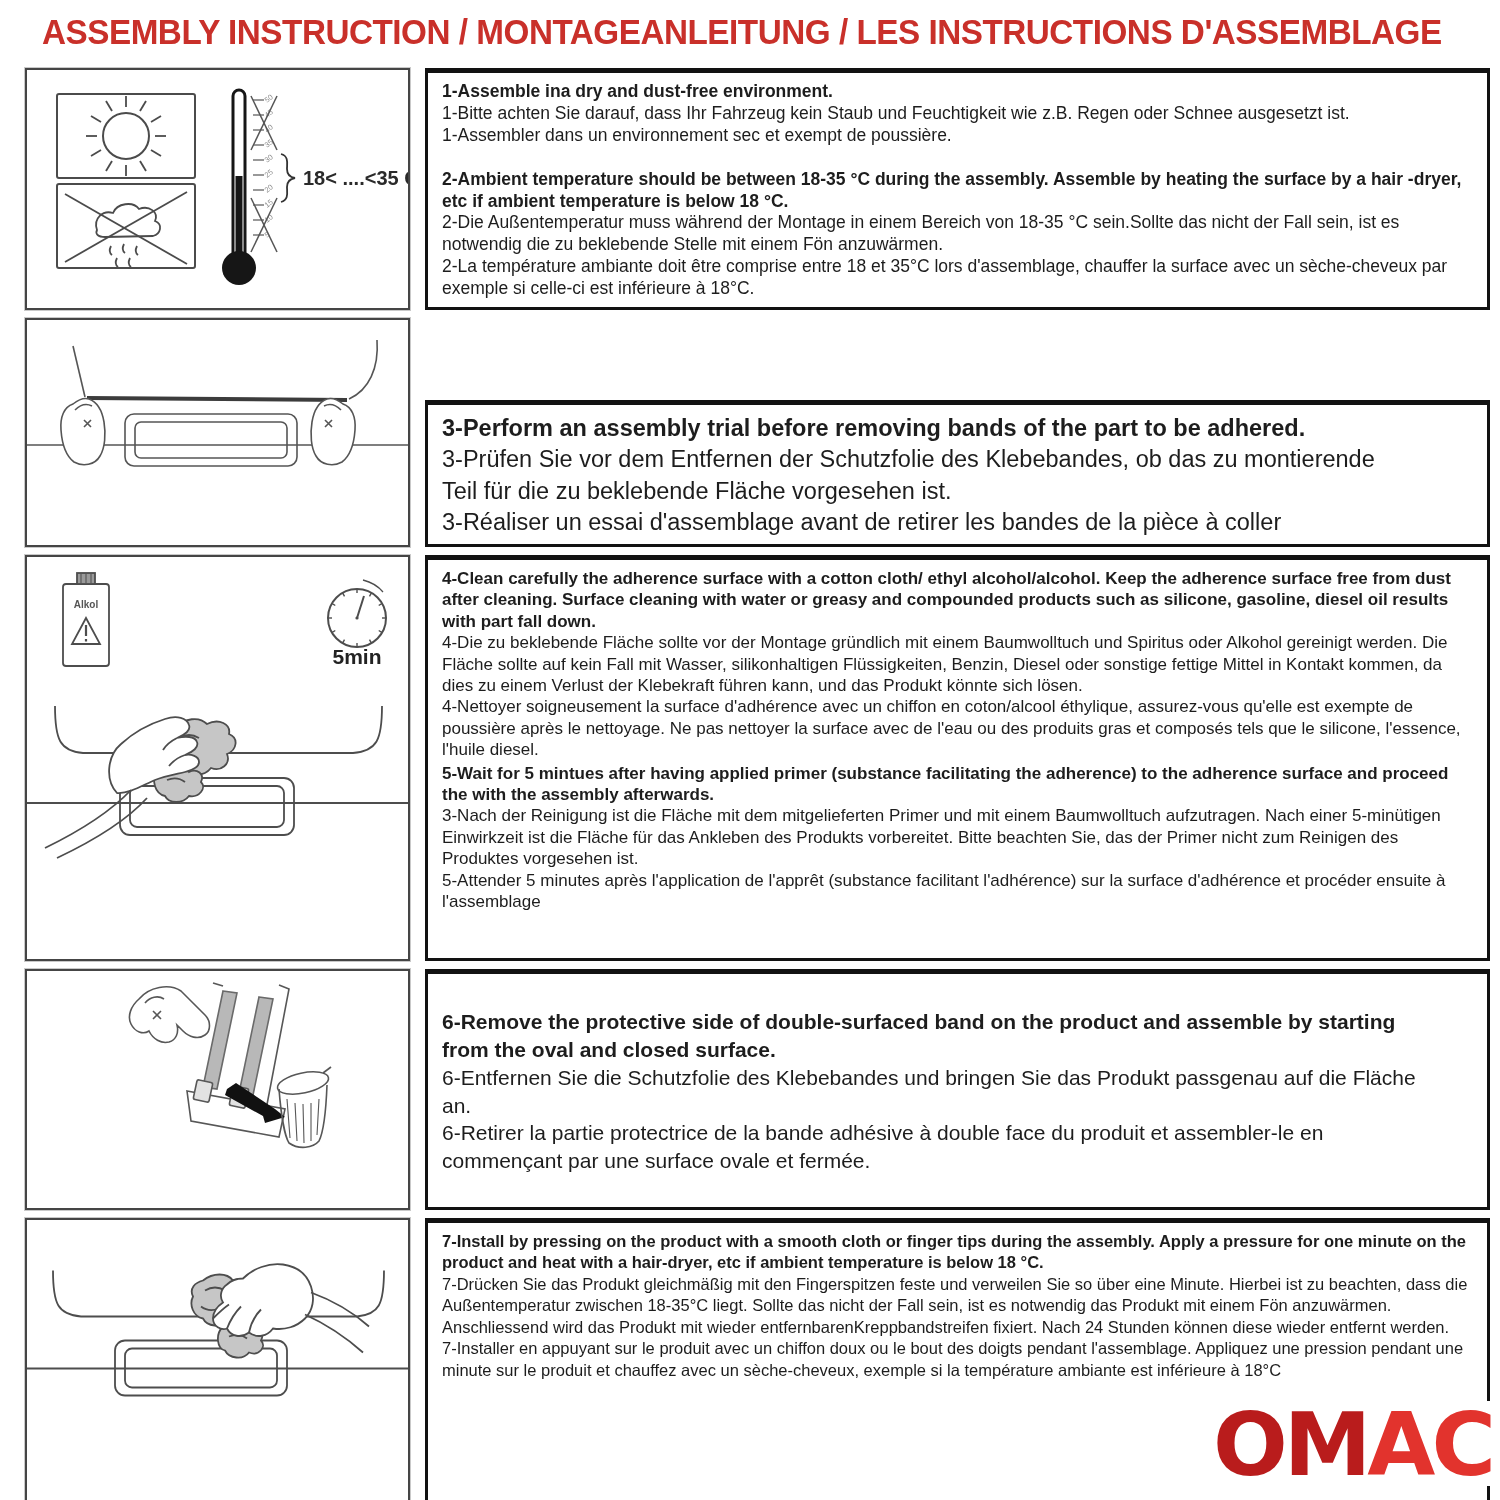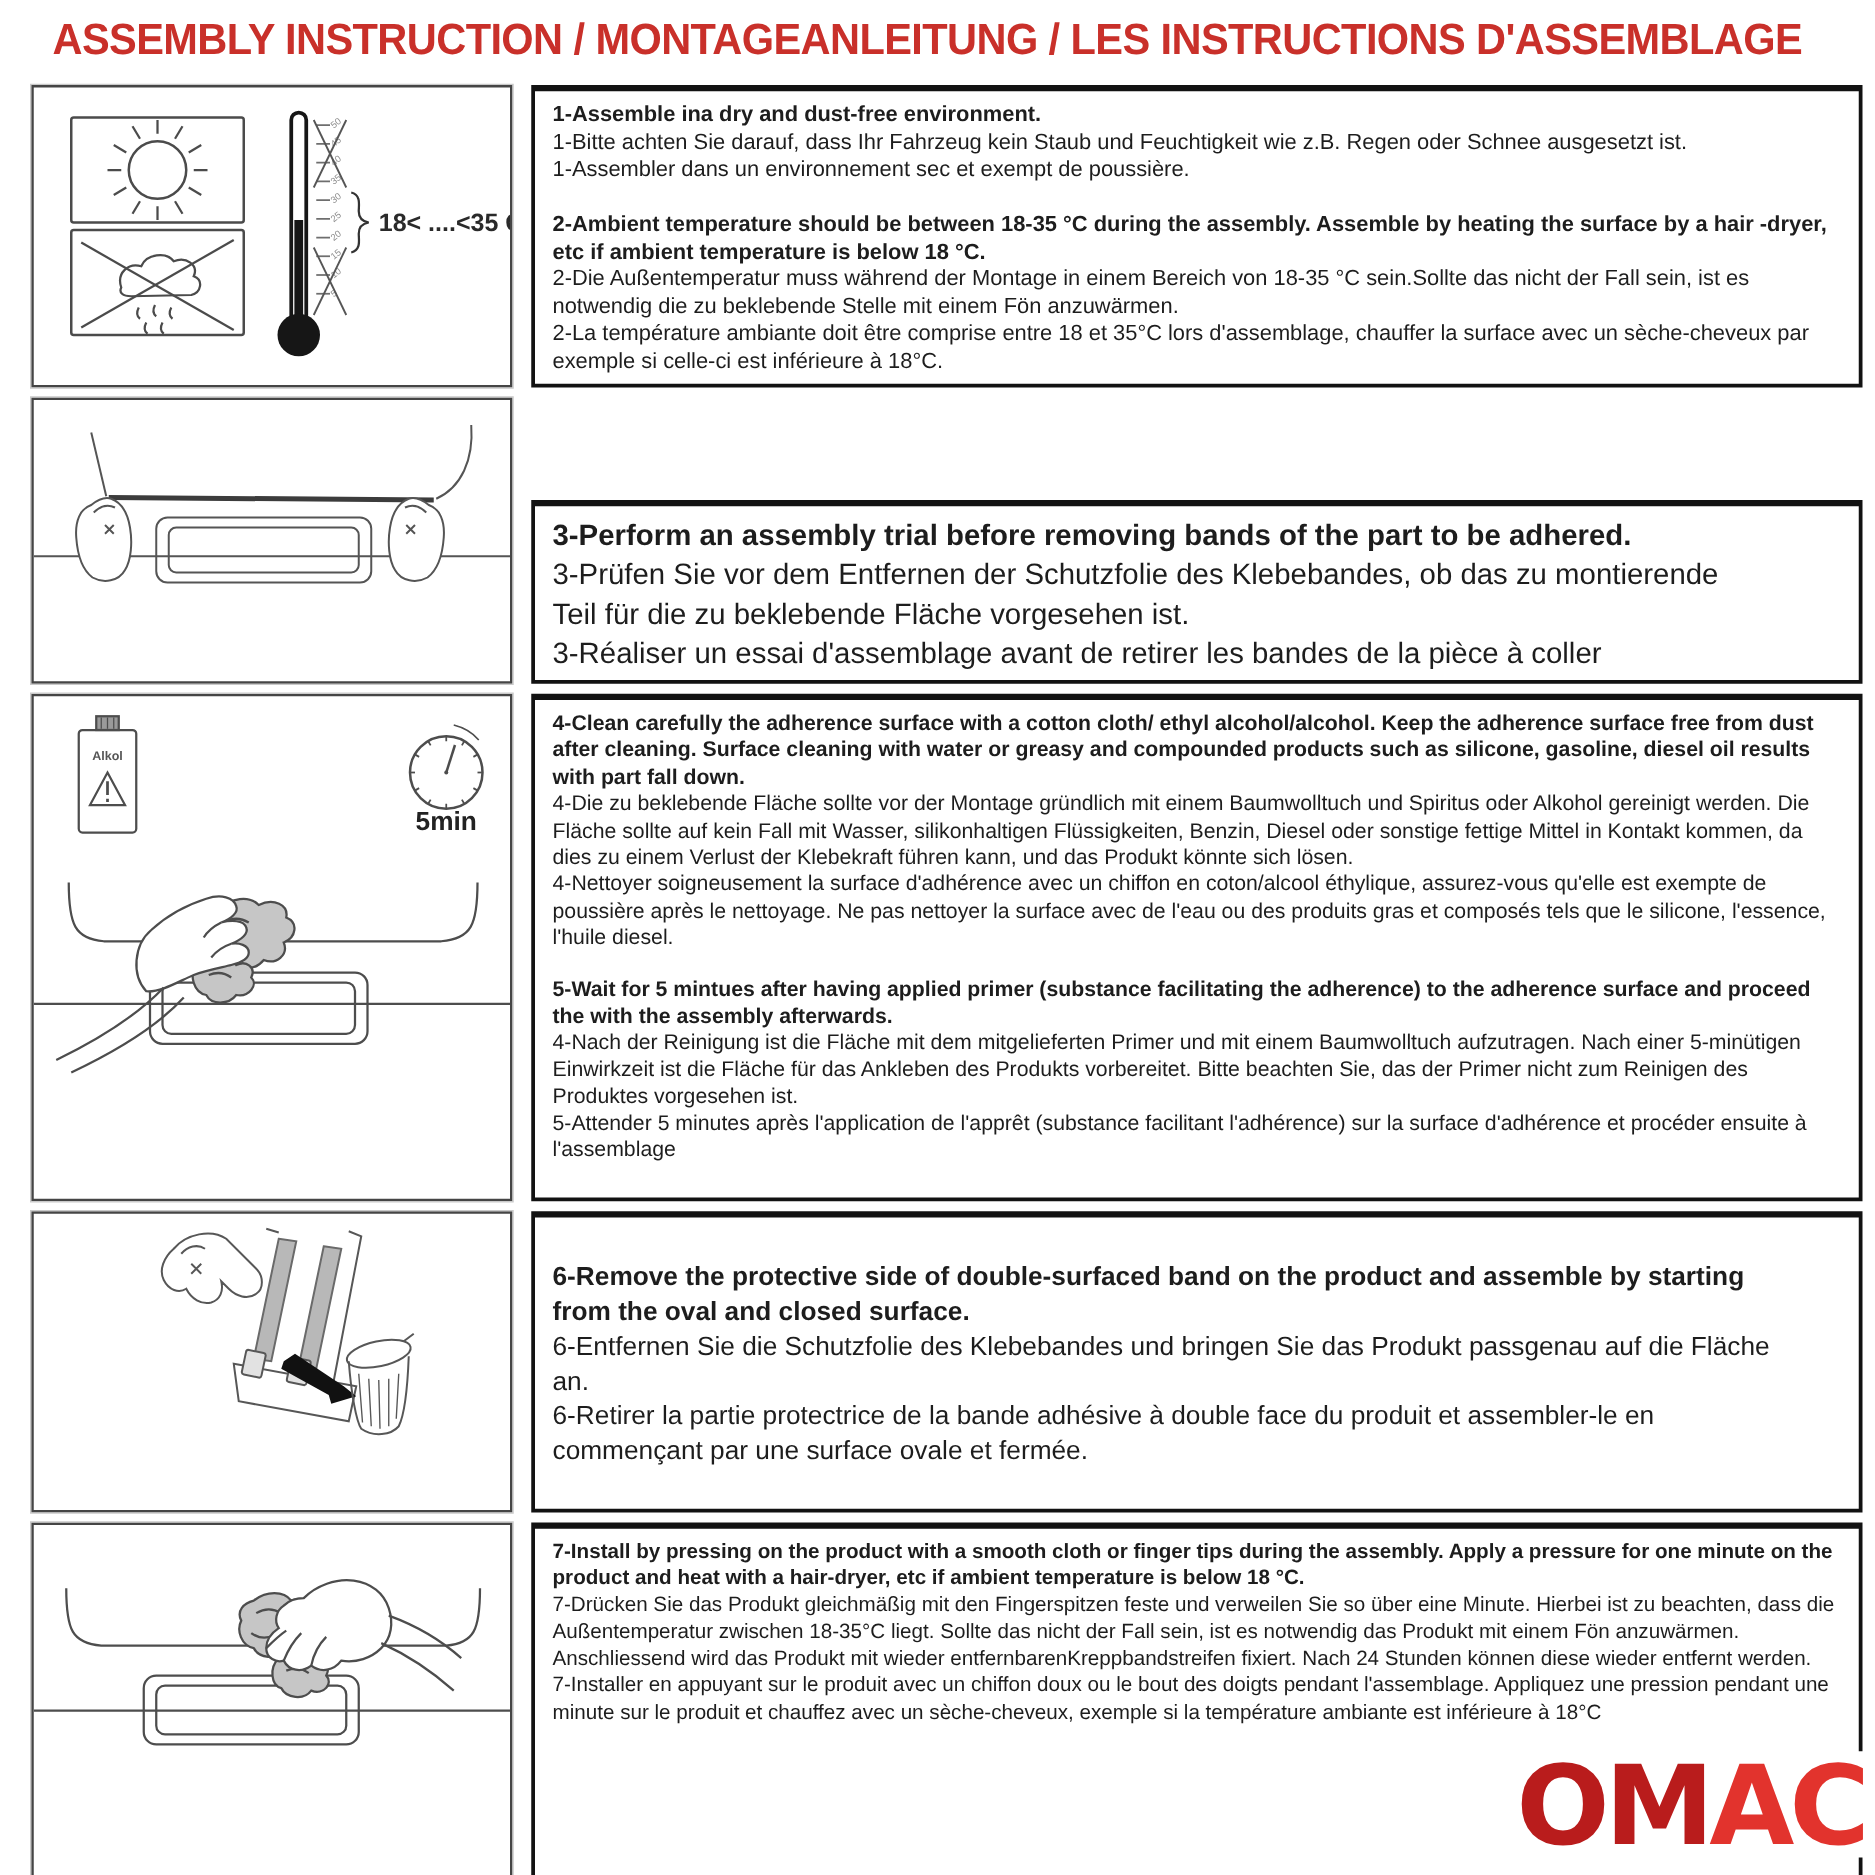--- a/index.html
+++ b/index.html
@@ -31,21 +31,21 @@
   .row-2 .text-box, .row-4 .text-box { display:flex; flex-direction:column; justify-content:center; }
 
   .para { margin:0; }
   .para.bold { font-weight:700; }
   .para.gap { margin-top:22px; }
   .row-1 .para { font-size:17.5px; line-height:1.25; }
   .row-2 .para { font-size:23.5px; line-height:1.33; max-width:935px; }
   .row-3 .para { font-size:17px;   line-height:1.26; }
   .row-4 .para { font-size:21px;   line-height:1.32; max-width:990px; }
   .row-5 .para { font-size:16.5px; line-height:1.3;  }
-  .row-3 .para.gap { margin-top:20px; }
+  .row-3 .para.gap { margin-top:2px; }
 
   .logo {
     position:absolute; right:6px; bottom:14px; background:#fff;
     padding:4px 2px 0 16px; white-space:nowrap;
     font-family:"DejaVu Sans","Liberation Sans",sans-serif;
     font-weight:900; font-size:88px; line-height:0.92; letter-spacing:-4px;
   }
   .logo-black { color:#b91c1c; }
   .logo-red   { color:#E2332D; }
 
@@ -232,21 +232,21 @@
             </g>
           </g>
         </svg>
       </div>
       <div class="text-box">
         <div>
             <p class="para bold">4-Clean carefully the adherence surface with a cotton cloth/ ethyl alcohol/alcohol. Keep the adherence surface free from dust after cleaning. Surface cleaning with water or greasy and compounded products such as silicone, gasoline, diesel oil results with part fall down.</p>
             <p class="para">4-Die zu beklebende Fläche sollte vor der Montage gründlich mit einem Baumwolltuch und Spiritus oder Alkohol gereinigt werden. Die Fläche sollte auf kein Fall mit Wasser, silikonhaltigen Flüssigkeiten, Benzin, Diesel oder sonstige fettige Mittel in Kontakt kommen, da dies zu einem Verlust der Klebekraft führen kann, und das Produkt könnte sich lösen.</p>
             <p class="para">4-Nettoyer soigneusement la surface d'adhérence avec un chiffon en coton/alcool éthylique, assurez-vous qu'elle est exempte de poussière après le nettoyage. Ne pas nettoyer la surface avec de l'eau ou des produits gras et composés tels que le silicone, l'essence, l'huile diesel.</p>
             <p class="para bold gap">5-Wait for 5 mintues after having applied primer (substance facilitating the adherence) to the adherence surface and proceed the with the assembly afterwards.</p>
-            <p class="para">4-Nach der Reinigung ist die Fläche mit dem mitgelieferten Primer und mit einem Baumwolltuch aufzutragen. Nach einer 5-minütigen Einwirkzeit ist die Fläche für das Ankleben des Produkts vorbereitet. Bitte beachten Sie, das der Primer nicht zum Reinigen des Produktes vorgesehen ist.</p>
+            <p class="para">3-Nach der Reinigung ist die Fläche mit dem mitgelieferten Primer und mit einem Baumwolltuch aufzutragen. Nach einer 5-minütigen Einwirkzeit ist die Fläche für das Ankleben des Produkts vorbereitet. Bitte beachten Sie, das der Primer nicht zum Reinigen des Produktes vorgesehen ist.</p>
             <p class="para">5-Attender 5 minutes après l'application de l'apprêt (substance facilitant l'adhérence) sur la surface d'adhérence et procéder ensuite à l'assemblage</p>
           </div>
       </div>
     </section>
 
     <section class="row row-4">
       <div class="illus-box">
         <svg viewBox="0 0 381 233" class="sketch">
           <g stroke="#575757" stroke-width="1.6" fill="none">
             <path d="M252,12 L262,16 L238,142"></path>

